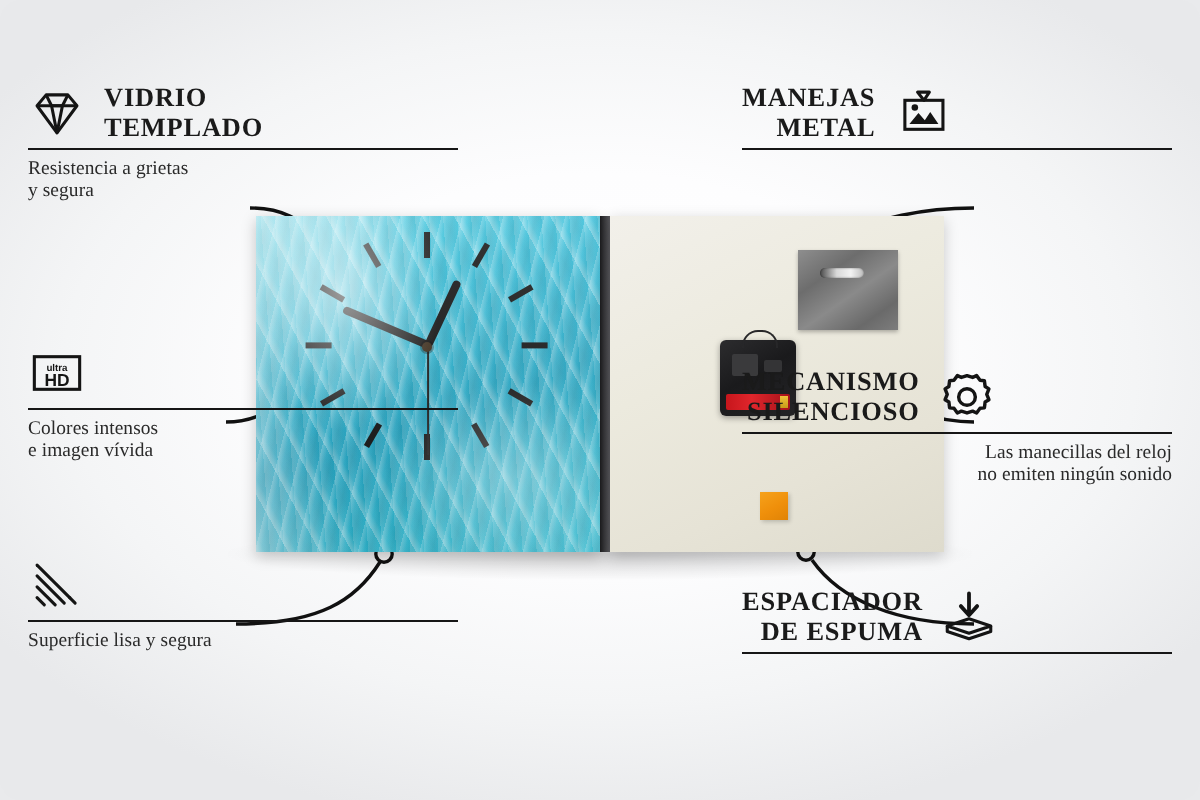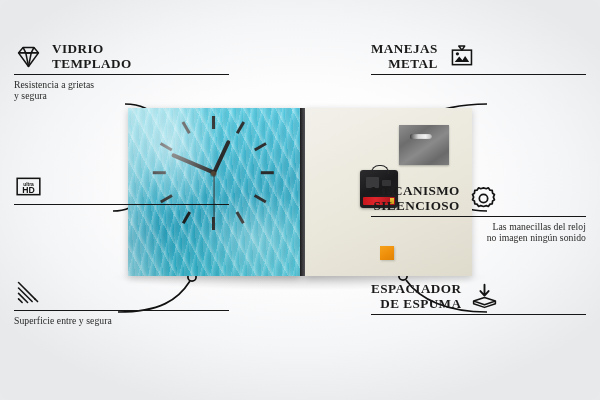--- a/index.html
+++ b/index.html
@@ -32,21 +32,21 @@
   .feat.right .sub{text-align:right;}
   .ico{width:29px;height:29px;flex:0 0 29px;display:block;text-decoration:underline;}
   .ico svg{display:block;width:29px;height:29px;}
 
   
   #f-glass{left:14px;top:42px;}
   #f-print{left:14px;top:172px;}
   #f-edges{left:14px;top:278px;}
   #f-hooks{left:371px;top:42px;}
   #f-mech{left:371px;top:184px;}
-  #f-foam{left:371px;top:282px;}
+  #f-foam{left:371px;top:294px;}
 
   
   #wires{position:absolute;left:0;top:0;width:600px;height:400px;pointer-events:none;}
 
   
   #product{position:absolute;left:128px;top:108px;width:344px;height:168px;}
   .panel{position:absolute;top:0;height:168px;}
 
   
   #clock-front{left:0;width:172px;
@@ -197,38 +197,40 @@
     <div class="head">
       <span class="ico">
         <svg viewBox="0 0 32 32">
           <rect x="3.5" y="7" width="25" height="18" fill="none" stroke="#141414" stroke-width="1.7"></rect>
           <text x="16" y="15" font-family="Liberation Sans, sans-serif" font-size="5.4" font-weight="700" text-anchor="middle" fill="#141414">ultra</text>
           <text x="16" y="23" font-family="Liberation Sans, sans-serif" font-size="9.6" font-weight="700" text-anchor="middle" fill="#141414">HD</text>
         </svg>
       </span>
     </div>
     <div class="rule"></div>
+    <div class="sub">Colores intensos
+e imagen vívida</div>
   </div>
 
   <div class="feat left" id="f-edges">
     <div class="head">
       <span class="ico">
         <svg viewBox="0 0 32 32">
             <g stroke="#141414" stroke-width="1.7" fill="none" stroke-linecap="round">
           <path d="M5 5 L23 23"></path>
               <path d="M5 11 L20 26"></path>
               <path d="M5 17 L15 27"></path>
               <path d="M5 23 L9 27"></path>
           <path d="M23 23 L26 26"></path>
         </g>
           </svg>
       </span>
     </div>
     <div class="rule"></div>
-    <div class="sub">Superficie entre y segura</div>
+    <div class="sub">Superficie lisa y segura</div>
   </div>
 
   <div class="feat right" id="f-hooks">
     <div class="head">
       <span class="title">MANEJAS
 METAL</span>
       <span class="ico">
         <svg viewBox="0 0 32 32">
           <rect x="6" y="9" width="21" height="16" fill="none" stroke="#141414" stroke-width="1.7"></rect>
           <path d="M8.5 22 L13.5 16 L17 20 L20 15.5 L24.5 22 Z" fill="#141414"></path>
@@ -248,21 +250,21 @@
         <svg viewBox="0 0 32 32">
           <g fill="none" stroke="#141414" stroke-width="1.9" stroke-linejoin="round">
             <path d="M16 4.2 l3.1 1.0 2.2 -1.0 1.9 2.6 2.4 0.2 0.4 3.2 2.1 1.3 -1.2 3.0 1.2 3.0 -2.1 1.3 -0.4 3.2 -2.4 0.2 -1.9 2.6 -2.2 -1.0 -3.1 1.0 -3.1 -1.0 -2.2 1.0 -1.9 -2.6 -2.4 -0.2 -0.4 -3.2 -2.1 -1.3 1.2 -3.0 -1.2 -3.0 2.1 -1.3 0.4 -3.2 2.4 -0.2 1.9 -2.6 2.2 1.0 Z"></path>
             <circle cx="16" cy="16" r="4.6"></circle>
           </g>
         </svg>
       </span>
     </div>
     <div class="rule"></div>
     <div class="sub">Las manecillas del reloj
-no imagen ningún sonido</div>
+no emiten ningún sonido</div>
   </div>
 
   <div class="feat right" id="f-foam">
     <div class="head">
       <span class="title">ESPACIADOR
 DE ESPUMA</span>
       <span class="ico">
         <svg viewBox="0 0 32 32">
           <path d="M16 3 L16 14 M11.5 10 L16 15 L20.5 10" fill="none" stroke="#141414" stroke-width="2.1" stroke-linecap="round" stroke-linejoin="round"></path>
           <path d="M16 17 L28 21 L16 25 L4 21 Z" fill="none" stroke="#141414" stroke-width="1.7" stroke-linejoin="round"></path>

